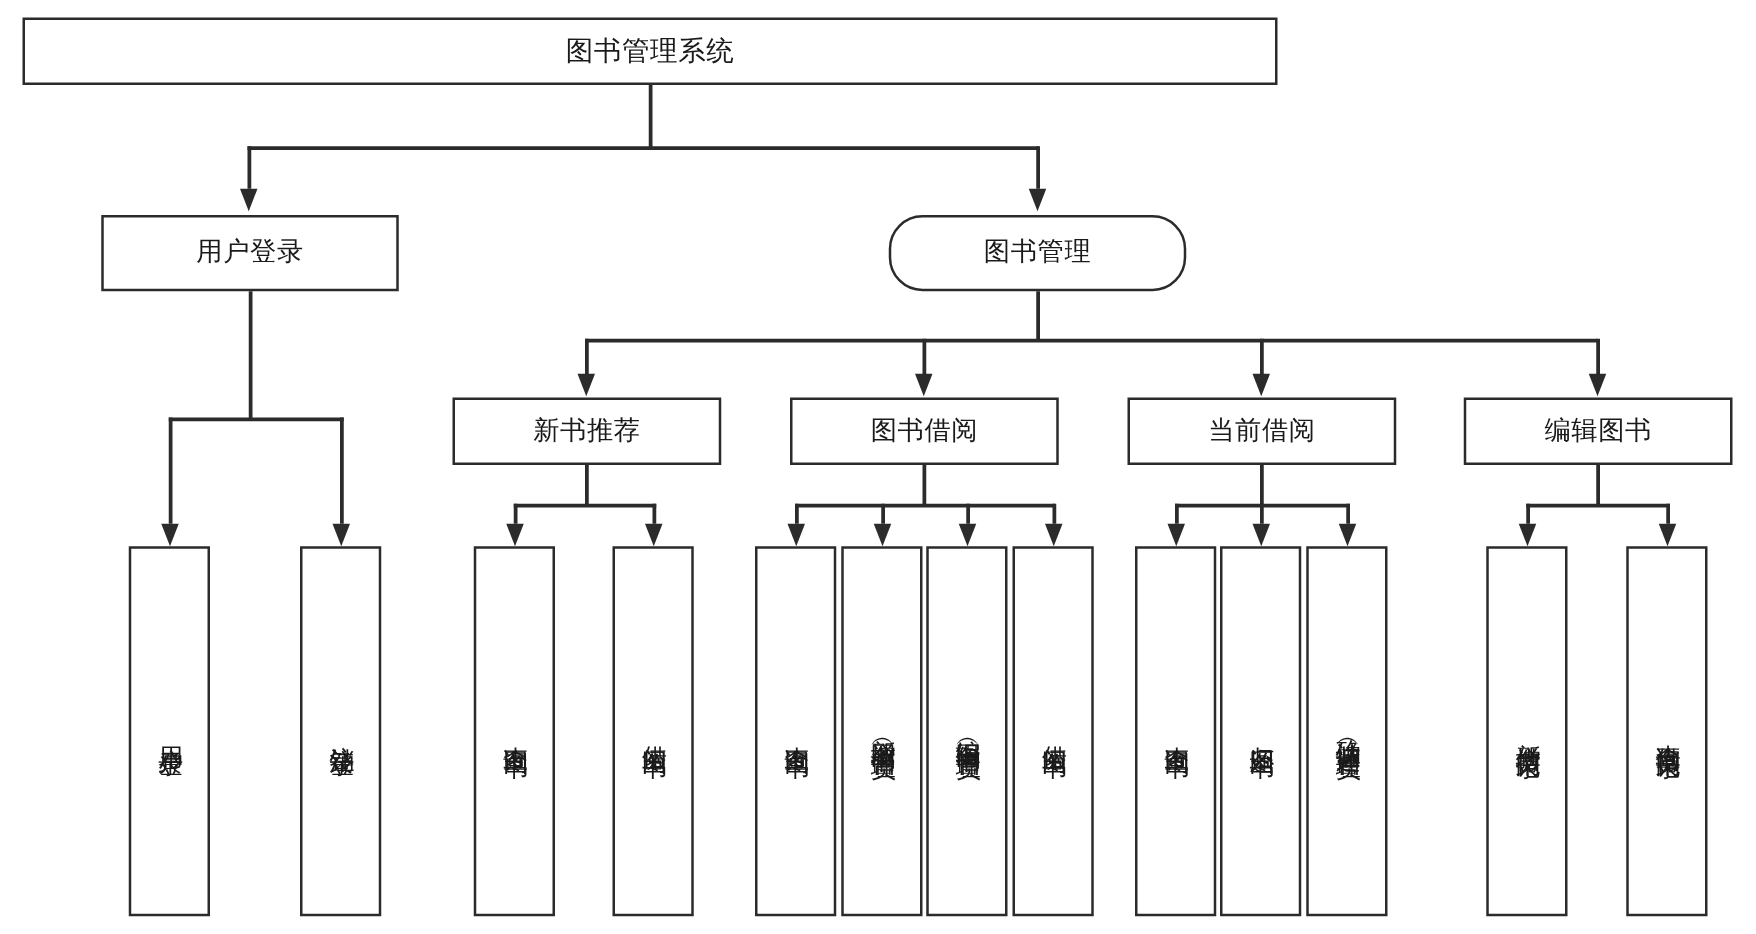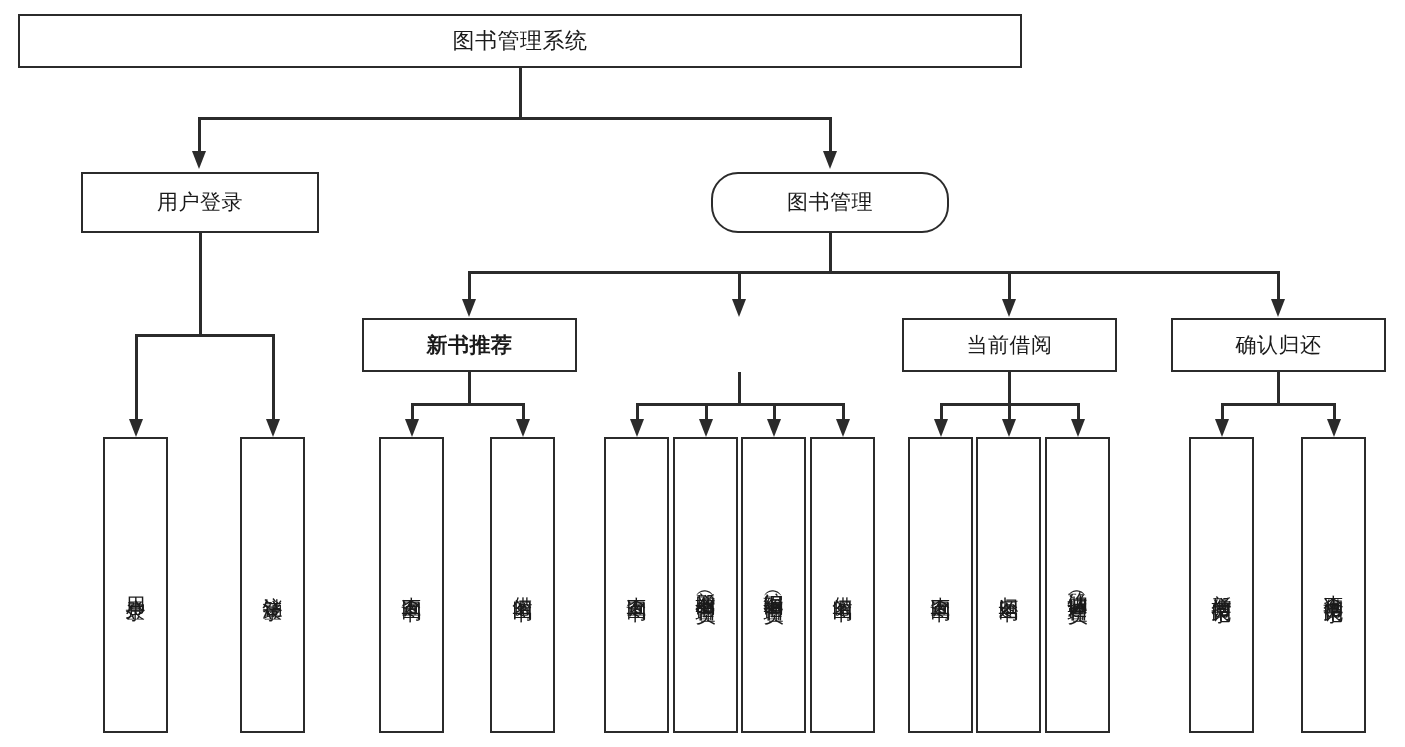--- a/index.html
+++ b/index.html
@@ -125,28 +125,31 @@
   <div class="hline" style="left:468px; top:271px; width:810px;"></div>
   <div class="vline" style="left:468px; top:271px; height:30px;"></div>
   <div class="arrow" style="left:462px; top:299px;"></div>
   <div class="vline" style="left:738px; top:271px; height:30px;"></div>
   <div class="arrow" style="left:732px; top:299px;"></div>
   <div class="vline" style="left:1008px; top:271px; height:30px;"></div>
   <div class="arrow" style="left:1002px; top:299px;"></div>
   <div class="vline" style="left:1277px; top:271px; height:30px;"></div>
   <div class="arrow" style="left:1271px; top:299px;"></div>
 
-  <div class="node horiz" style="left:362px; top:318px; width:215px; height:54px;font-weight:bold;">
+  <div class="node horiz" style="left:362px; top:318px; width:215px; height:54px;">
     <span class="label">新书推荐</span>
+  </div>
+  <div class="node horiz" style="left:632px; top:318px; width:215px; height:54px;">
+    <span class="label">图书借阅</span>
   </div>
   <div class="node horiz" style="left:902px; top:318px; width:215px; height:54px;">
     <span class="label">当前借阅</span>
   </div>
   <div class="node horiz" style="left:1171px; top:318px; width:215px; height:54px;">
-    <span class="label">确认归还</span>
+    <span class="label">编辑图书</span>
   </div>
 
   <div class="vline" style="left:468px; top:372px; height:33px;"></div>
   <div class="hline" style="left:411px; top:403px; width:114px;"></div>
   <div class="vline" style="left:411px; top:403px; height:16px;"></div>
   <div class="arrow" style="left:405px; top:419px;"></div>
   <div class="vline" style="left:522px; top:403px; height:16px;"></div>
   <div class="arrow" style="left:516px; top:419px;"></div>
 
   <div class="vline" style="left:738px; top:372px; height:33px;"></div>

